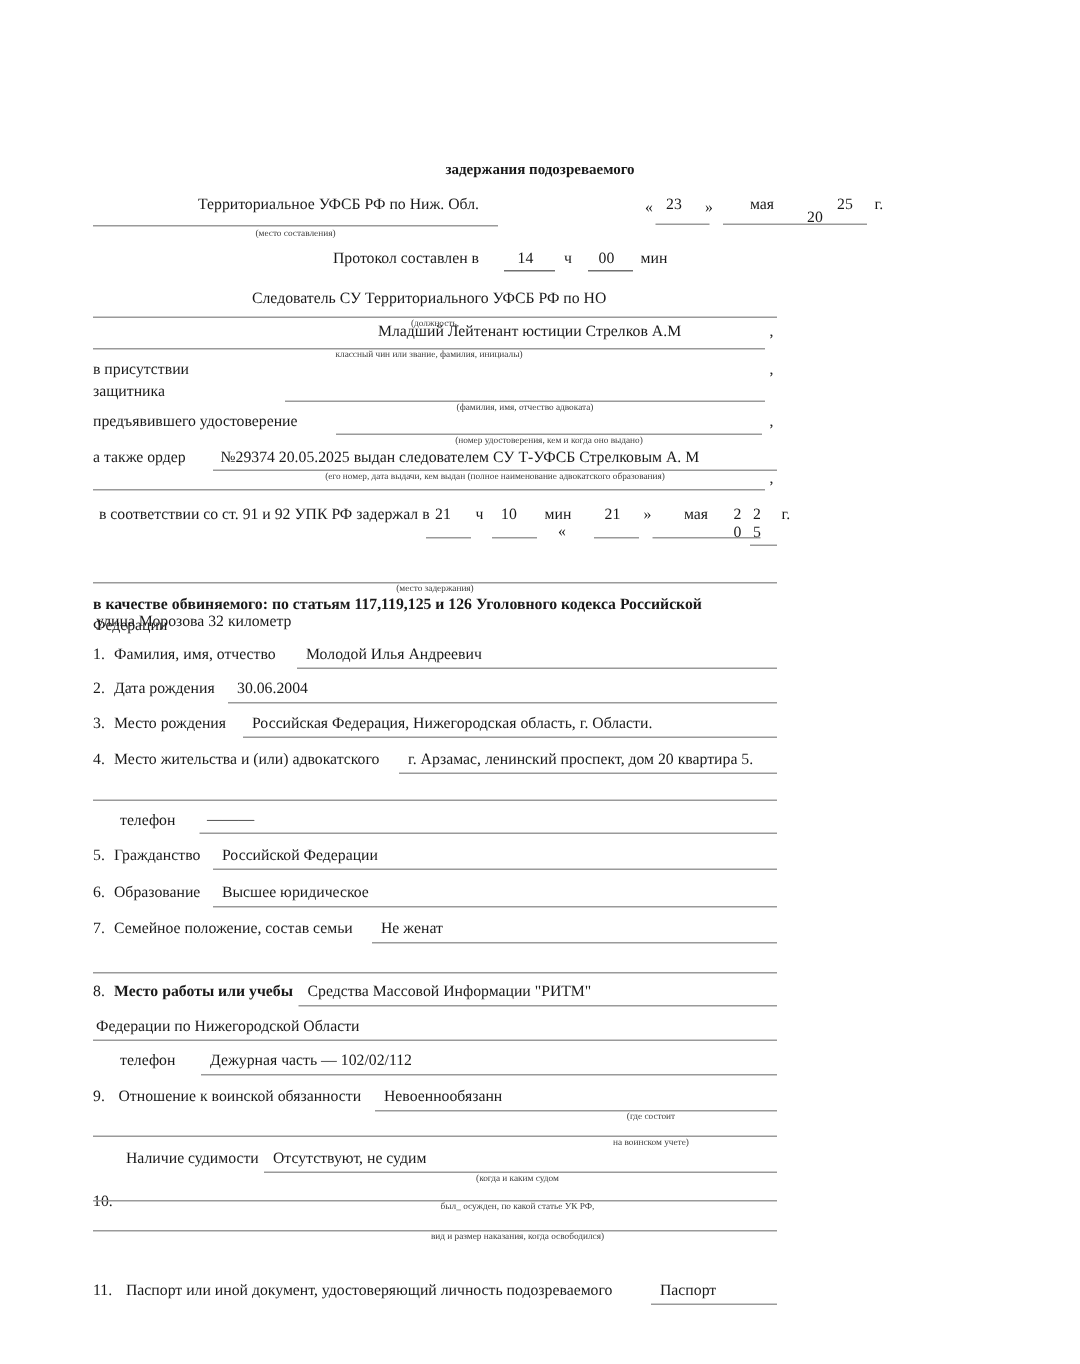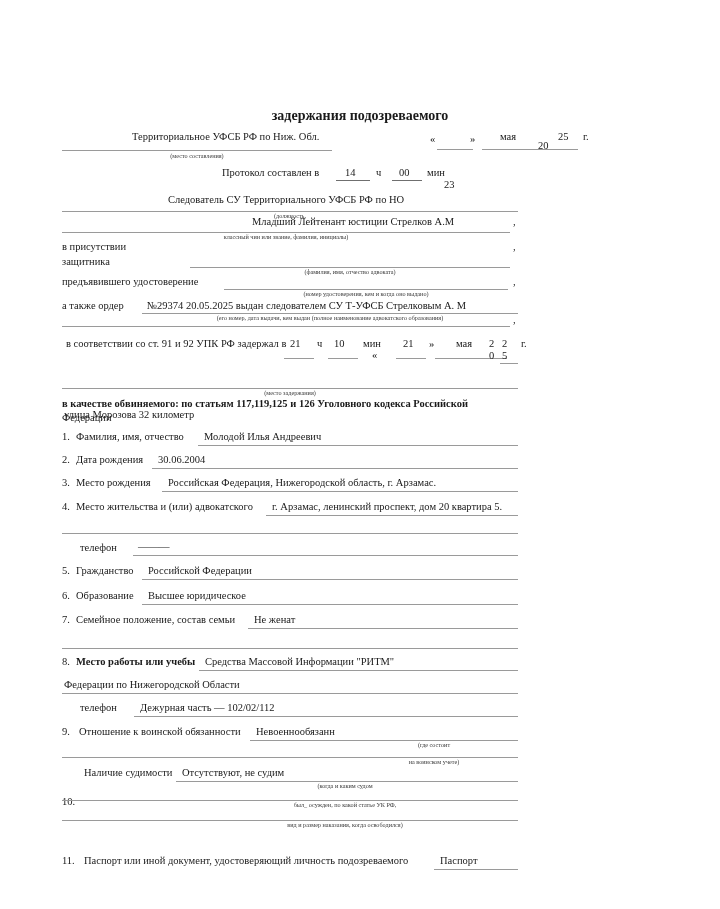--- a/index.html
+++ b/index.html
@@ -28,21 +28,21 @@
     left: 0; right: 0;
     text-align: center;
     font-size: 15px;
     font-weight: bold;
     letter-spacing: 0.6px;
   }
   .subtitle {
     position: absolute;
     left: 0; right: 0;
     text-align: center;
-    font-size: 14px;
+    font-size: 10px;
     font-weight: bold;
   }
 
   .txt {
     position: absolute;
     font-size: 10.5px;
     white-space: nowrap;
     line-height: 1.15;
   }
   .txt-fill {
@@ -79,21 +79,21 @@
 
 <div class="page">
 
   <div class="subtitle" style="top:108px;">задержания подозреваемого</div>
 
   <div class="txt-fill" style="left:132px; top:131px;">Территориальное УФСБ РФ по Ниж. Обл.</div>
   <div class="rule" style="left:62px; top:150px; width:270px;"></div>
   <div class="cap" style="left:62px; top:153px; width:270px;">(место составления)</div>
 
   <div class="txt" style="left:430px; top:133px;">«</div>
-  <div class="txt" style="left:444px; top:131px;margin-top:48px;">23</div>
+  <div class="txt" style="left:444px; top:131px;">23</div>
   <div class="txt" style="left:470px; top:133px;">»</div>
   <div class="rule" style="left:437px; top:149px; width:36px;"></div>
 
   <div class="txt" style="left:500px; top:131px;">мая</div>
   <div class="rule" style="left:482px; top:149px; width:74px;"></div>
 
   <div class="txt" style="left:538px; top:140px;">20</div>
   <div class="txt" style="left:558px; top:131px;">25</div>
   <div class="rule" style="left:556px; top:149px; width:22px;"></div>
   <div class="txt" style="left:583px; top:131px;">г.</div>
@@ -169,21 +169,21 @@
   <div class="txt-fill" style="left:204px; top:431px;">Молодой Илья Андреевич</div>
   <div class="rule" style="left:198px; top:445px; width:320px;"></div>
 
   <div class="txt" style="left:62px; top:454px;">2.</div>
   <div class="txt" style="left:76px; top:454px;">Дата рождения</div>
   <div class="txt-fill" style="left:158px; top:454px;">30.06.2004</div>
   <div class="rule" style="left:152px; top:468px; width:366px;"></div>
 
   <div class="txt" style="left:62px; top:477px;">3.</div>
   <div class="txt" style="left:76px; top:477px;">Место рождения</div>
-  <div class="txt-fill" style="left:168px; top:477px;">Российская Федерация, Нижегородской область, г. Арзамас.</div>
+  <div class="txt-fill" style="left:168px; top:477px;">Российская Федерация, Нижегородская область, г. Области.</div>
   <div class="rule" style="left:162px; top:491px; width:356px;"></div>
 
   <div class="txt" style="left:62px; top:501px;">4.</div>
   <div class="txt" style="left:76px; top:501px;">Место жительства и (или) адвокатского</div>
   <div class="txt-fill" style="left:272px; top:501px;">г. Арзамас, ленинский проспект, дом 20 квартира 5.</div>
   <div class="rule" style="left:266px; top:515px; width:252px;"></div>
   <div class="rule" style="left:62px; top:533px; width:456px;"></div>
 
   <div class="txt" style="left:80px; top:542px;">телефон</div>
   <div class="txt-fill" style="left:138px; top:541px;">———</div>

